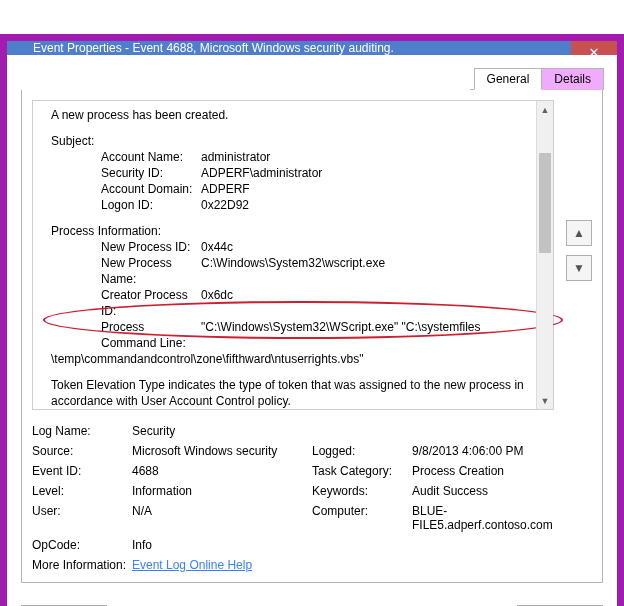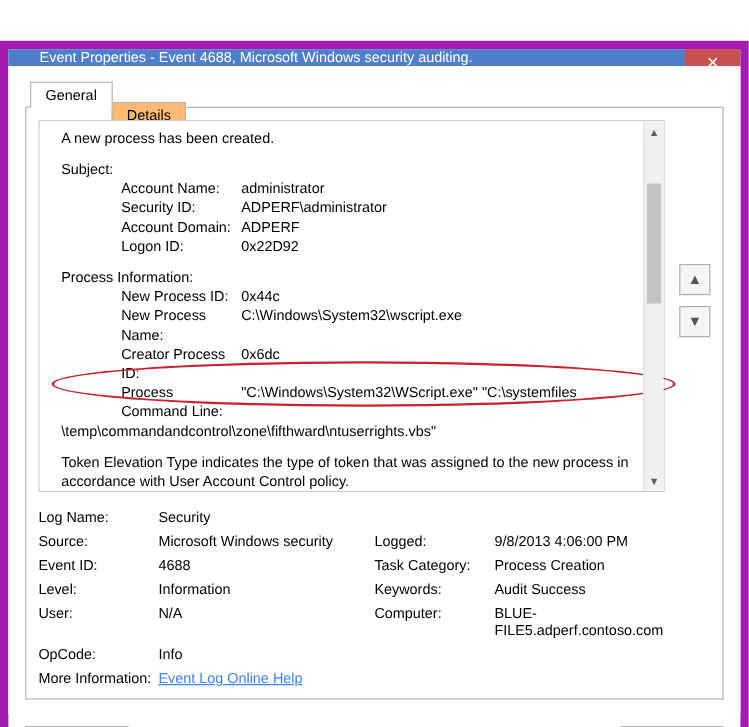--- a/index.html
+++ b/index.html
@@ -44,34 +44,35 @@
     font-size:13px;
     cursor:pointer;
   }
   .client {
     flex:1;
     background:#fff;
     padding: 12px 14px 12px 14px;
     display:flex;
     flex-direction:column;
     position:relative;
+    align-items:flex-end;
   }
   .tabs {
     display:flex;
     border-bottom:1px solid #b5b5b5;
     margin-bottom:0;
   }
   .tab {
     padding: 3px 12px;
     border:1px solid #b5b5b5;
     border-bottom:none;
-    background:#fdba74;
+    background:#f0abfc;
     margin-right:-1px;
     position:relative;
-    top:18px;
+    top:1px;
     cursor:pointer;
   }
   .tab.active {
     background:#fff;
     top:1px;
     border-bottom:1px solid #fff;
     z-index:2;
   }
   .tab:first-child { margin-left:4px; }
   .tabpage {

